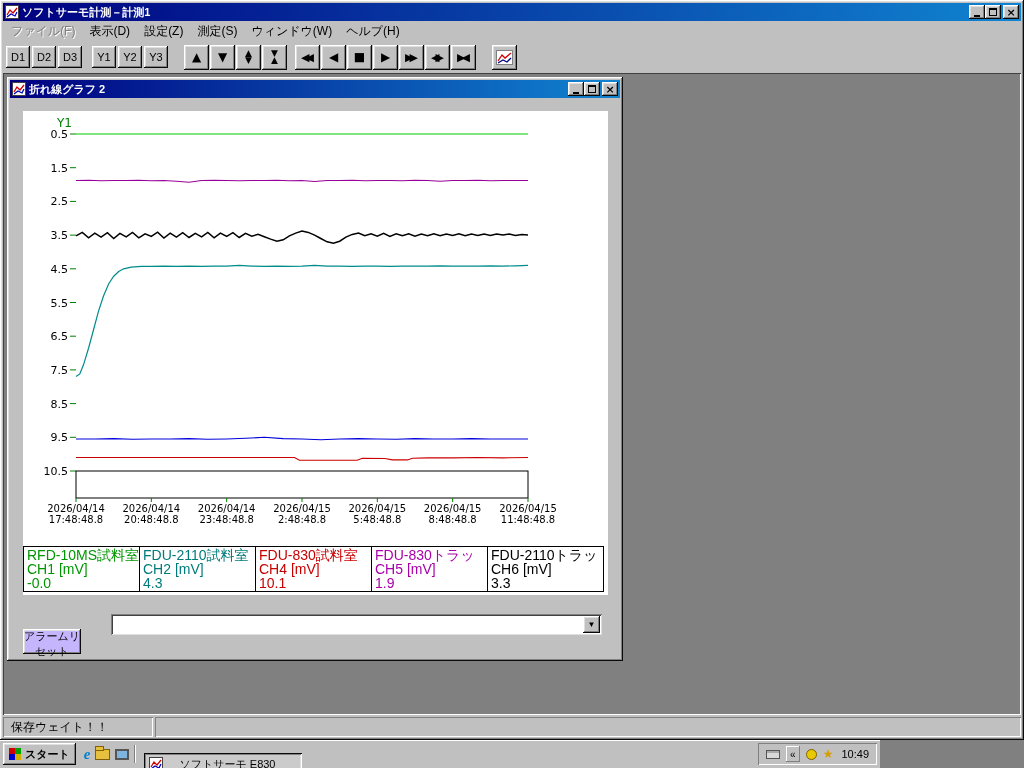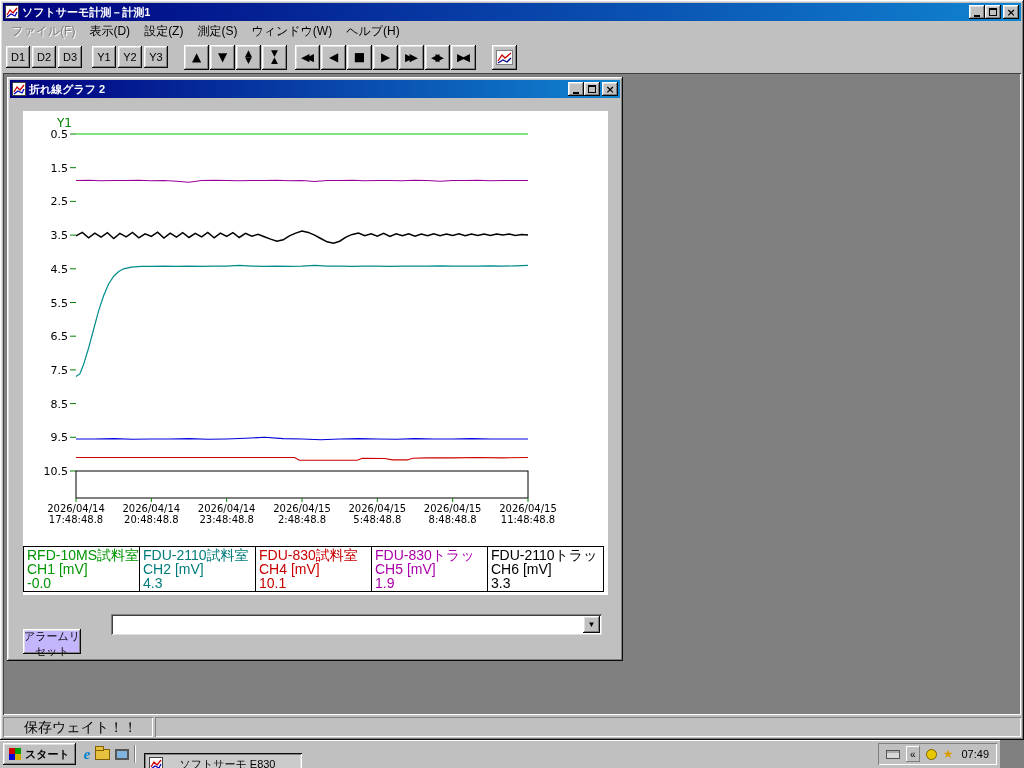--- a/index.html
+++ b/index.html
@@ -45,25 +45,25 @@
   .legend { position:absolute; left:0; top:435px; width:581px; height:46px; display:flex; background:#fff; }
   .legend-cell { flex:1; border:1px solid #000; margin-left:-1px; padding:1px 3px; font-size:14px; line-height:14px; white-space:nowrap; overflow:hidden; }
   .legend-cell:first-child { margin-left:0; }
 
   .alarm-reset { position:absolute; left:13px; top:514px; width:58px; height:25px; border:none; background:#c4b5fd; box-shadow: inset -1px -1px #0a0a0a, inset 1px 1px #ffffff, inset -2px -2px #808080, inset 2px 2px #dfdfdf; font:11px "Liberation Sans",sans-serif;margin-top:17px; }
   .combo { position:absolute; left:101px; top:516px; width:491px; height:21px; display:flex; }
   .combo-value { flex:1; padding:2px 4px; font-size:11px; }
   .combo-arrow { width:17px; height:17px; margin:2px; border:none; background:#c0c0c0; box-shadow: inset -1px -1px #0a0a0a, inset 1px 1px #ffffff, inset -2px -2px #808080, inset 2px 2px #dfdfdf; font-size:8px; padding:0; }
 
   .statusbar { height:22px; flex:0 0 22px; display:flex; gap:2px; padding-top:2px; }
-  .status-cell { padding:2px 21px; font-size:14px; white-space:nowrap; overflow:hidden; }
+  .status-cell { padding:2px 8px; font-size:12px; white-space:nowrap; overflow:hidden; }
   .status-cell.first { width:150px; }
   .status-cell.rest { flex:1; }
 
-  .taskbar { position:absolute; left:0; bottom:0; width:1000px; height:28px; background:#c0c0c0; box-shadow: inset 0 1px #ffffff; display:flex; align-items:center; padding:0 3px; gap:4px; }
+  .taskbar { position:absolute; left:0; bottom:0; width:880px; height:28px; background:#c0c0c0; box-shadow: inset 0 1px #ffffff; display:flex; align-items:center; padding:0 3px; gap:4px; }
   .start-btn { height:22px; display:flex; align-items:center; gap:4px; padding:0 6px; border:none; background:#c0c0c0; box-shadow: inset -1px -1px #0a0a0a, inset 1px 1px #ffffff, inset -2px -2px #808080, inset 2px 2px #dfdfdf; font:bold 11px "Liberation Sans",sans-serif; }
   .win-flag { width:12px; height:12px; display:grid; grid-template-columns:6px 6px; grid-template-rows:6px 6px; }
   .win-flag i:nth-child(1){background:#d00000;} .win-flag i:nth-child(2){background:#00a000;}
   .win-flag i:nth-child(3){background:#0000d0;} .win-flag i:nth-child(4){background:#d0b000;}
   .ql { display:flex; align-items:center; gap:5px; padding:0 4px; height:22px; }
   .ql-divider { width:2px; height:18px; box-shadow: inset 1px 0 #808080, inset -1px 0 #fff; }
   .ie-e { color:#0080d0; font:bold italic 15px "Liberation Serif",serif; }
   .folder-ic { width:15px; height:11px; background:#e8c040; border:1px solid #806000; position:relative; }
   .folder-ic:before { content:""; position:absolute; left:-1px; top:-4px; width:7px; height:3px; background:#e8c040; border:1px solid #806000; }
   .monitor-ic { width:14px; height:11px; border:2px solid #555; background:#7fb3e0; }
@@ -313,17 +313,17 @@
         <polyline points="2,10 5,5 8,8 12,3" fill="none" stroke="#d00000" stroke-width="1.3"></polyline>
         <polyline points="2,12 6,9 10,11 12,7" fill="none" stroke="#0000c0" stroke-width="1.3"></polyline>
       </svg>
       <span>ソフトサーモ  E830</span>
     </button>
     <div class="tray sunken-thin">
       <span class="kbd-ic"></span>
       <button class="tray-collapse"><span>«</span></button>
       <span class="dot-yellow"></span>
       <span class="tray-star">★</span>
-      <span class="clock">07:49</span>
+      <span class="clock">10:49</span>
     </div>
   </div>
 
 </div>
 
 </body></html>

